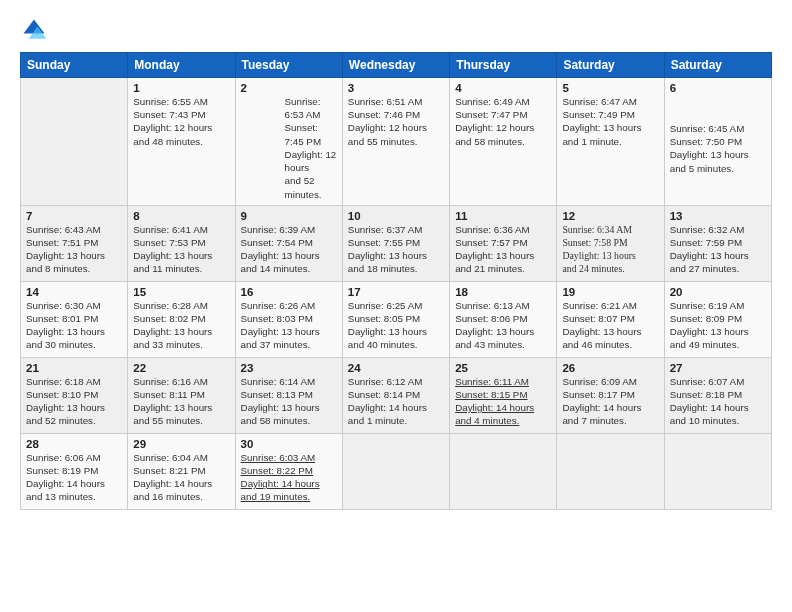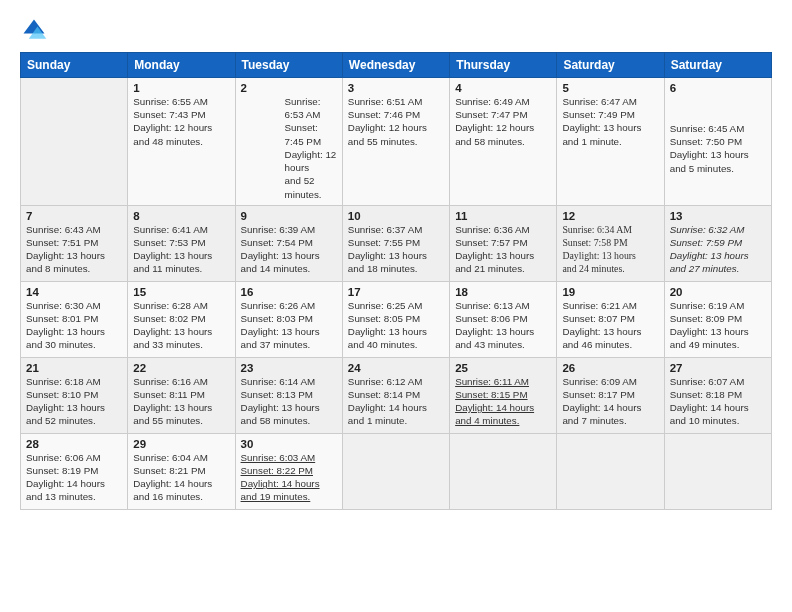--- a/index.html
+++ b/index.html
@@ -217,21 +217,21 @@
           </td>
           <td>
             <span class="day-number">12</span>
             <div class="day-info" style="white-space: pre-line; font-family: Liberation Serif, serif;">Sunrise: 6:34 AM
 Sunset: 7:58 PM
 Daylight: 13 hours
 and 24 minutes.</div>
           </td>
           <td>
             <span class="day-number">13</span>
-            <div class="day-info" style="white-space: pre-line; font-style: italic;">Sunrise: 6:32 AM
+            <div class="day-info" style="white-space: pre-line;">Sunrise: 6:32 AM
 Sunset: 7:59 PM
 Daylight: 13 hours
 and 27 minutes.</div>
           </td>
         </tr>
         <tr>
           <td>
             <span class="day-number">14</span>
             <div class="day-info" style="white-space: pre-line;">Sunrise: 6:30 AM
 Sunset: 8:01 PM

